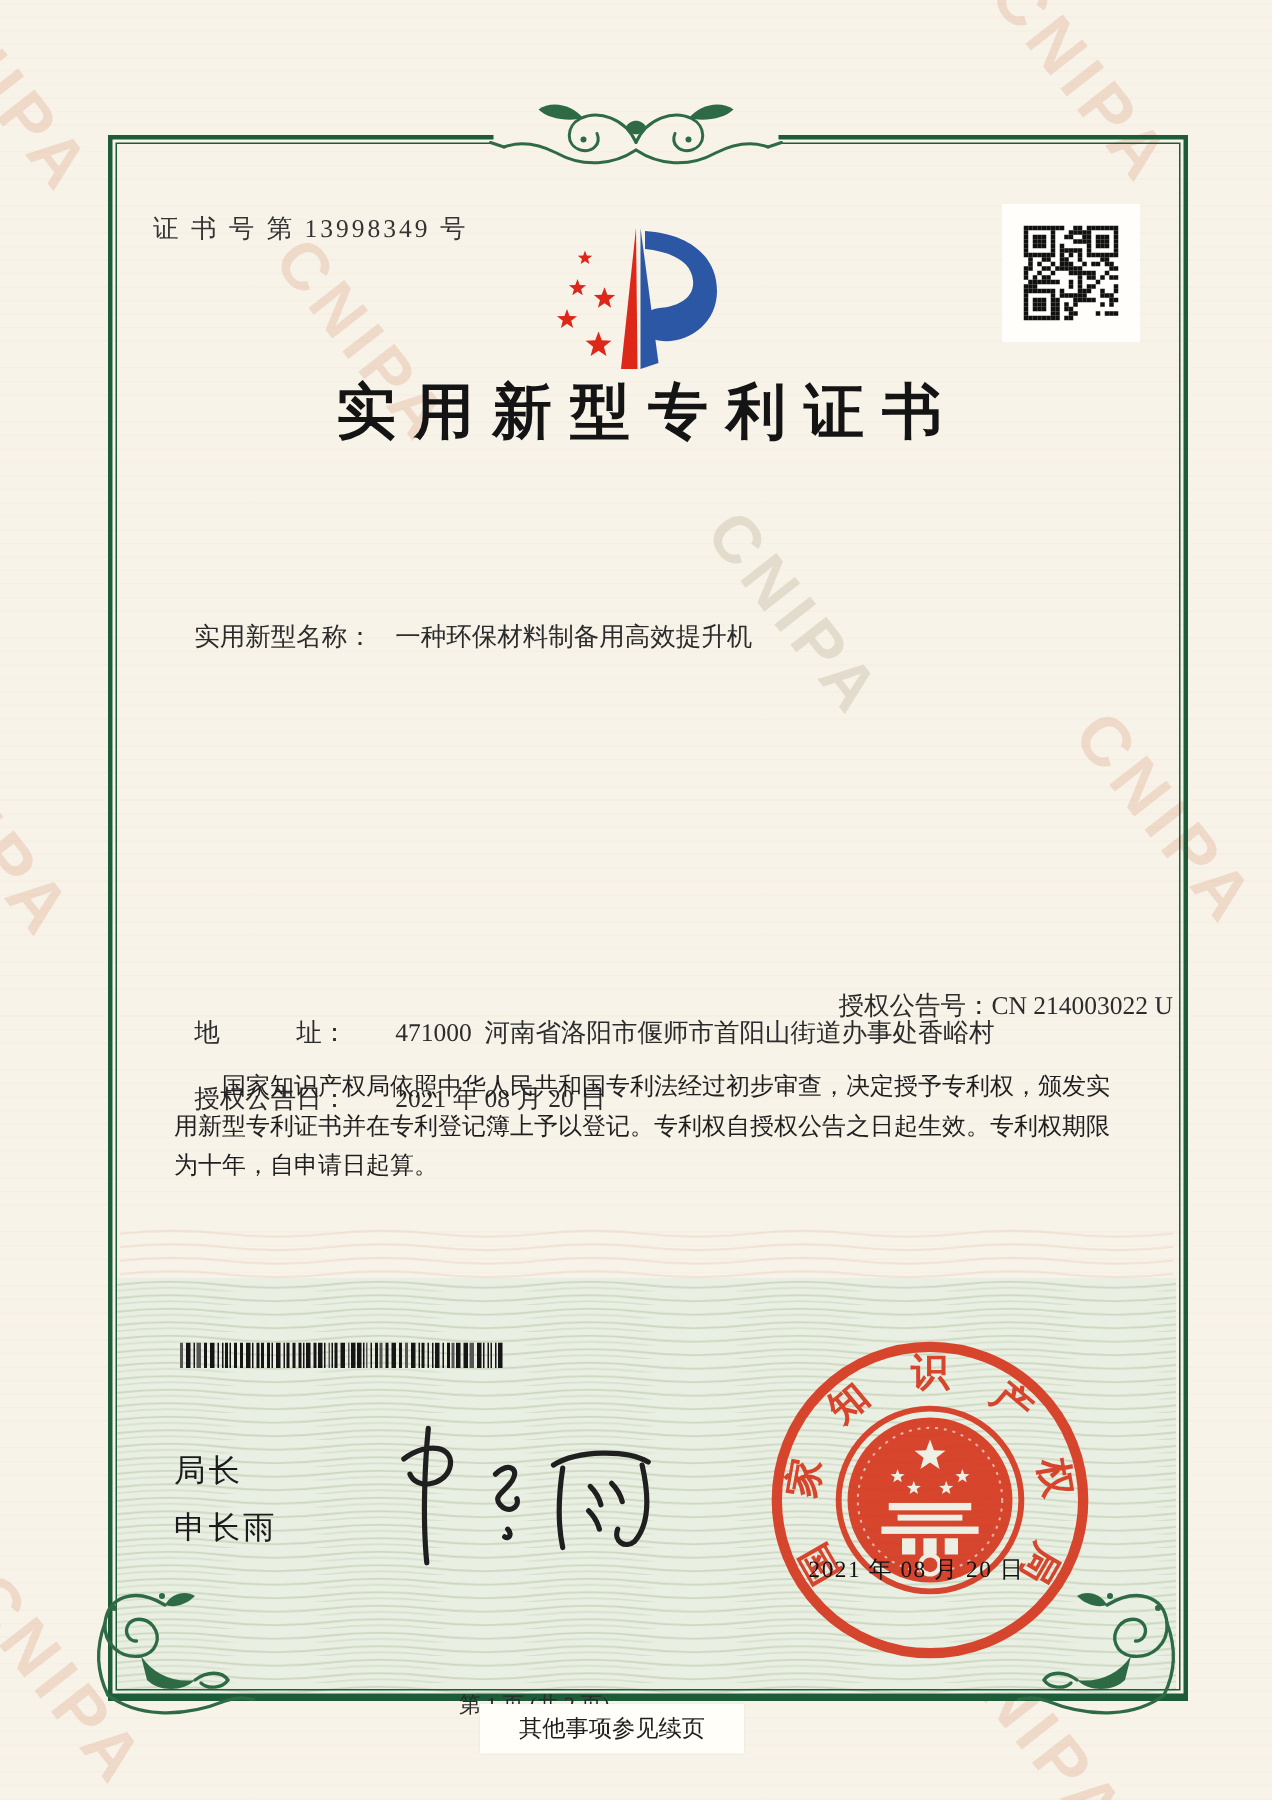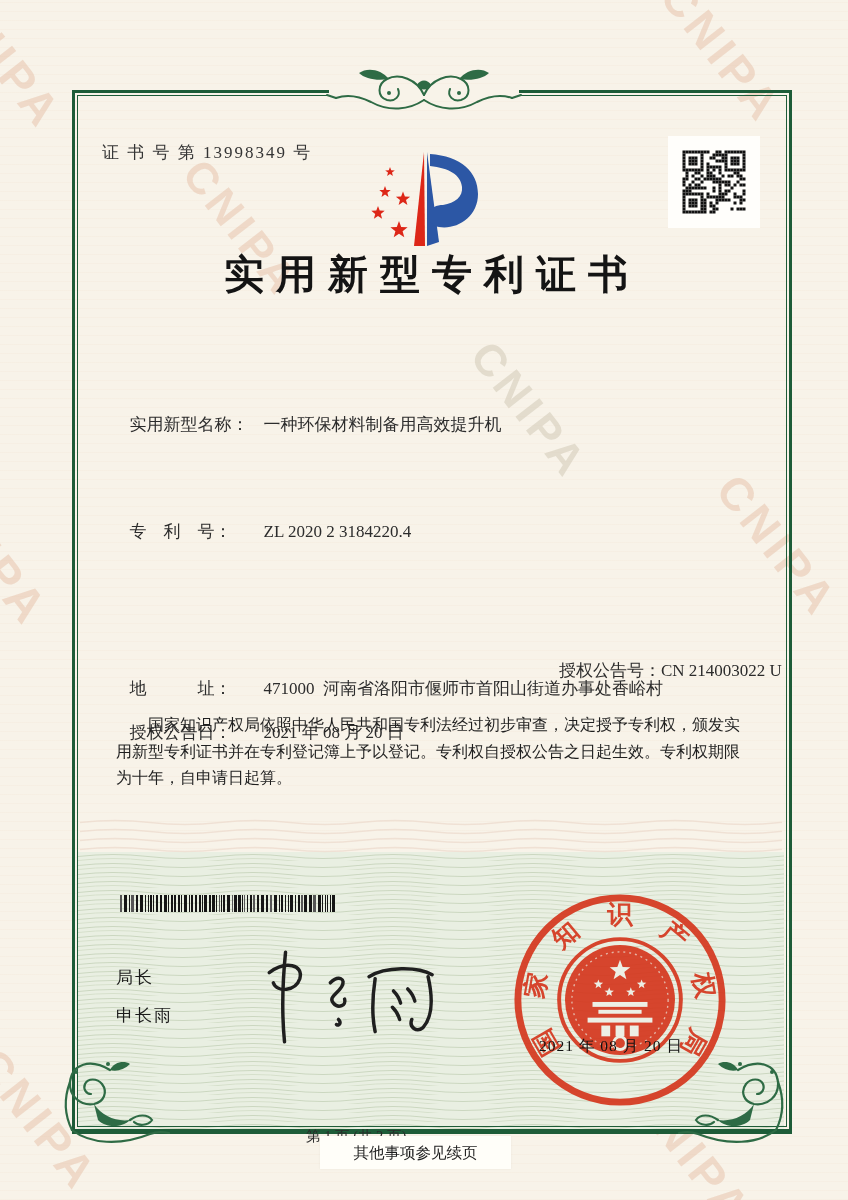--- a/index.html
+++ b/index.html
@@ -34,27 +34,27 @@
   .qrbox{position:absolute;left:668px;top:136px;width:92px;height:92px;background:#fffefb;display:flex;align-items:center;justify-content:center;}
   .title{position:absolute;left:0;top:247px;width:848px;text-align:center;font-size:40px;font-weight:bold;
          letter-spacing:12px;padding-left:16px;box-sizing:border-box;color:#141414;}
   .row{position:absolute;left:104px;font-size:17px;color:#2c2c2c;line-height:26px;white-space:pre;}
   .lab{display:inline-block;width:134px;white-space:pre;margin-top:36px;}
   .val{white-space:pre;margin-top:12px;}
   .grant2{position:absolute;left:455px;top:0;white-space:pre;}
   .paras{position:absolute;left:100px;top:696px;width:656px;font-size:16px;line-height:1.66;color:#1f1f1f;}
   .paras p{margin:16px;text-indent:2em;}
   .officer{position:absolute;left:116px;font-family:"Liberation Sans","DejaVu Sans",sans-serif;
-           font-size:17px;letter-spacing:2px;color:#1b1b1b;}
+           font-size:21px;letter-spacing:2px;color:#1b1b1b;}
   .sig{position:absolute;left:232px;top:938px;}
   .sealwrap{position:absolute;left:511px;top:891px;width:218px;height:218px;}
   .sealdate{position:absolute;left:516px;top:1036px;width:190px;text-align:center;font-size:15.5px;
             letter-spacing:1px;color:#111;z-index:7;white-space:pre;}
   .pageinfo{position:absolute;left:306px;top:1094px;width:220px;text-align:left;font-size:14.5px;color:#2a2a2a;white-space:pre;margin-top:33px;}
-  .note{position:absolute;left:320px;top:1136px;width:191px;height:33px;line-height:33px;background:#fffef9;
+  .note{position:absolute;left:320px;top:1136px;width:176px;height:33px;line-height:33px;background:#fffef9;
         text-align:center;font-size:15.5px;color:#1e1e1e;box-shadow:0 0 2px rgba(0,0,0,0.06);white-space:pre;}
   .bc{position:absolute;left:120px;top:895px;}
 </style>
 </head>
 <body>
 
 <div class="page">
 
   <span class="wm" style="left:-28px;top:-24px;font-size:46px;">CNIPA</span>
   <span class="wm" style="left:692px;top:-30px;font-size:46px;">CNIPA</span>
@@ -378,23 +378,20 @@
           <rect x="28.50" y="61.50" width="3.00" height="3.00" fill="#111"></rect>
           <rect x="31.50" y="61.50" width="3.00" height="3.00" fill="#111"></rect>
         </svg>
     </div>
 
     <div class="title">实用新型专利证书</div>
 
     <div class="row" style="top:350px;">
       <span class="lab">实用新型名称：</span><span class="val">一种环保材料制备用高效提升机</span>
     </div>
-    <div class="row" style="top:457px;">
-      <span class="lab">专　利　号：</span><span class="val">ZL 2020 2 3184220.4</span>
-    </div>
     <div class="row" style="top:614px;">
       <span class="lab">地　　　址：</span><span class="val">471000  河南省洛阳市偃师市首阳山街道办事处香峪村</span>
     </div>
     <div class="row" style="top:658px;width:680px;">
       <span class="lab">授权公告日：</span><span class="val">2021 年 08 月 20 日</span>
       <span class="grant2"><span>授权公告号：</span><span>CN 214003022 U</span></span>
     </div>
 
     <div class="paras">
       <p>国家知识产权局依照中华人民共和国专利法经过初步审查，决定授予专利权，颁发实用新型专利证书并在专利登记簿上予以登记。专利权自授权公告之日起生效。专利权期限为十年，自申请日起算。</p>

